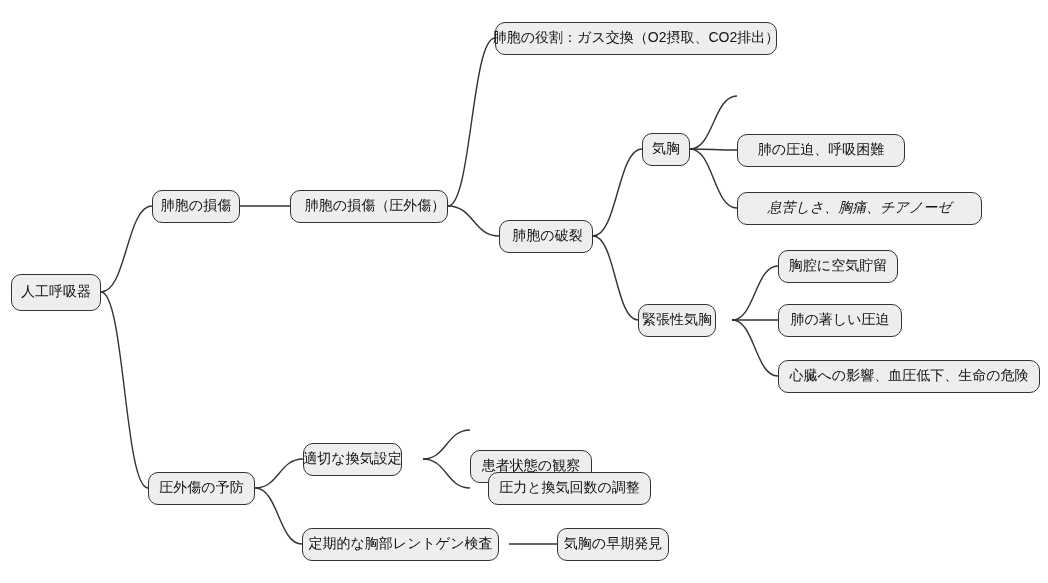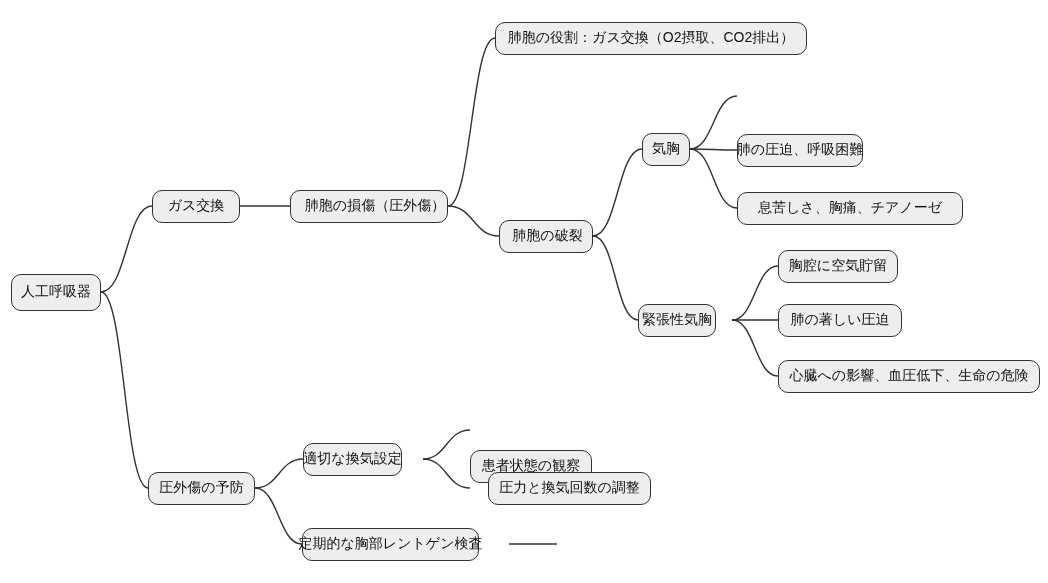--- a/index.html
+++ b/index.html
@@ -21,35 +21,35 @@
     background:#eeeeee;
     border:1.5px solid #333333;
     border-radius:10px;
     font-size:14px;color:#111111;
     white-space:nowrap;
   }
   
   .n0 {left:11px;  top:273.5px; width:90px;  height:37px;}
   .n1 {left:152px; top:189.5px; width:88px;}
   .n2 {left:290px; top:189.5px; width:158px;padding-left:20px;}
-  .n3 {left:495px; top:21.5px;  width:312px;}
+  .n3 {left:495px; top:21.5px;  width:282px;}
   .n4 {left:499px; top:219.5px; width:94px;padding-left:11px;}
   .n5 {left:642px; top:132.5px; width:48px;}
   .n6 {left:737px; top:79.5px;  width:133px;}
-  .n7 {left:737px; top:133.5px; width:126px;}
-  .n8 {left:737px; top:191.5px; width:226px;}
+  .n7 {left:737px; top:133.5px; width:168px;}
+  .n8 {left:737px; top:191.5px; width:245px;font-style:italic;}
   .n9 {left:638px; top:303.5px; width:78px;}
   .n10{left:778px; top:249.5px; width:120px;}
   .n11{left:778px; top:303.5px; width:124px;}
   .n12{left:778px; top:359.5px; width:262px;}
   .n13{left:148px; top:471.5px; width:107px;}
   .n14{left:303px; top:442.5px; width:99px;}
   .n15{left:470px; top:413.5px; width:122px;margin-top:36px;}
   .n16{left:470px; top:471.5px; width:163px;margin-left:18px;}
-  .n17{left:302px; top:527.5px; width:177px;text-align:right;}
+  .n17{left:302px; top:527.5px; width:197px;text-align:right;}
   .n18{left:557px; top:527.5px; width:112px;}
 </style>
 </head>
 <body>
 
 <div class="canvas">
 
   <svg class="edges" viewBox="0 0 1048 583" aria-hidden="true">
     <path d="M101,292 C126.5,292 126.5,206 152,206"></path>
     <path d="M101,292 C124.5,292 124.5,488 148,488"></path>
@@ -65,30 +65,31 @@
     <path d="M732,320 C755,320 755,320 778,320"></path>
     <path d="M732,320 C755,320 755,376 778,376"></path>
     <path d="M255,488 C279,488 279,459 303,459"></path>
     <path d="M255,488 C278.5,488 278.5,544 302,544"></path>
     <path d="M423,459 C446.5,459 446.5,430 470,430"></path>
     <path d="M423,459 C446.5,459 446.5,488 470,488"></path>
     <path d="M509,544 C533,544 533,544 557,544"></path>
   </svg>
 
   <div class="node n0">人工呼吸器</div>
-  <div class="node n1">ガス交換</div>
+  <div class="node n1">肺胞の損傷</div>
   <div class="node n2">肺胞の損傷（圧外傷）</div>
   <div class="node n3">肺胞の役割：ガス交換（O2摂取、CO2排出）</div>
   <div class="node n4">肺胞の破裂</div>
   <div class="node n5">気胸</div>
   <div class="node n7">肺の圧迫、呼吸困難</div>
   <div class="node n8">息苦しさ、胸痛、チアノーゼ</div>
   <div class="node n9">緊張性気胸</div>
   <div class="node n10">胸腔に空気貯留</div>
   <div class="node n11">肺の著しい圧迫</div>
   <div class="node n12">心臓への影響、血圧低下、生命の危険</div>
   <div class="node n13">圧外傷の予防</div>
   <div class="node n14">適切な換気設定</div>
   <div class="node n15">患者状態の観察</div>
   <div class="node n16">圧力と換気回数の調整</div>
   <div class="node n17">定期的な胸部レントゲン検査</div>
+  <div class="node n18">気胸の早期発見</div>
 
 </div>
 
 </body></html>

